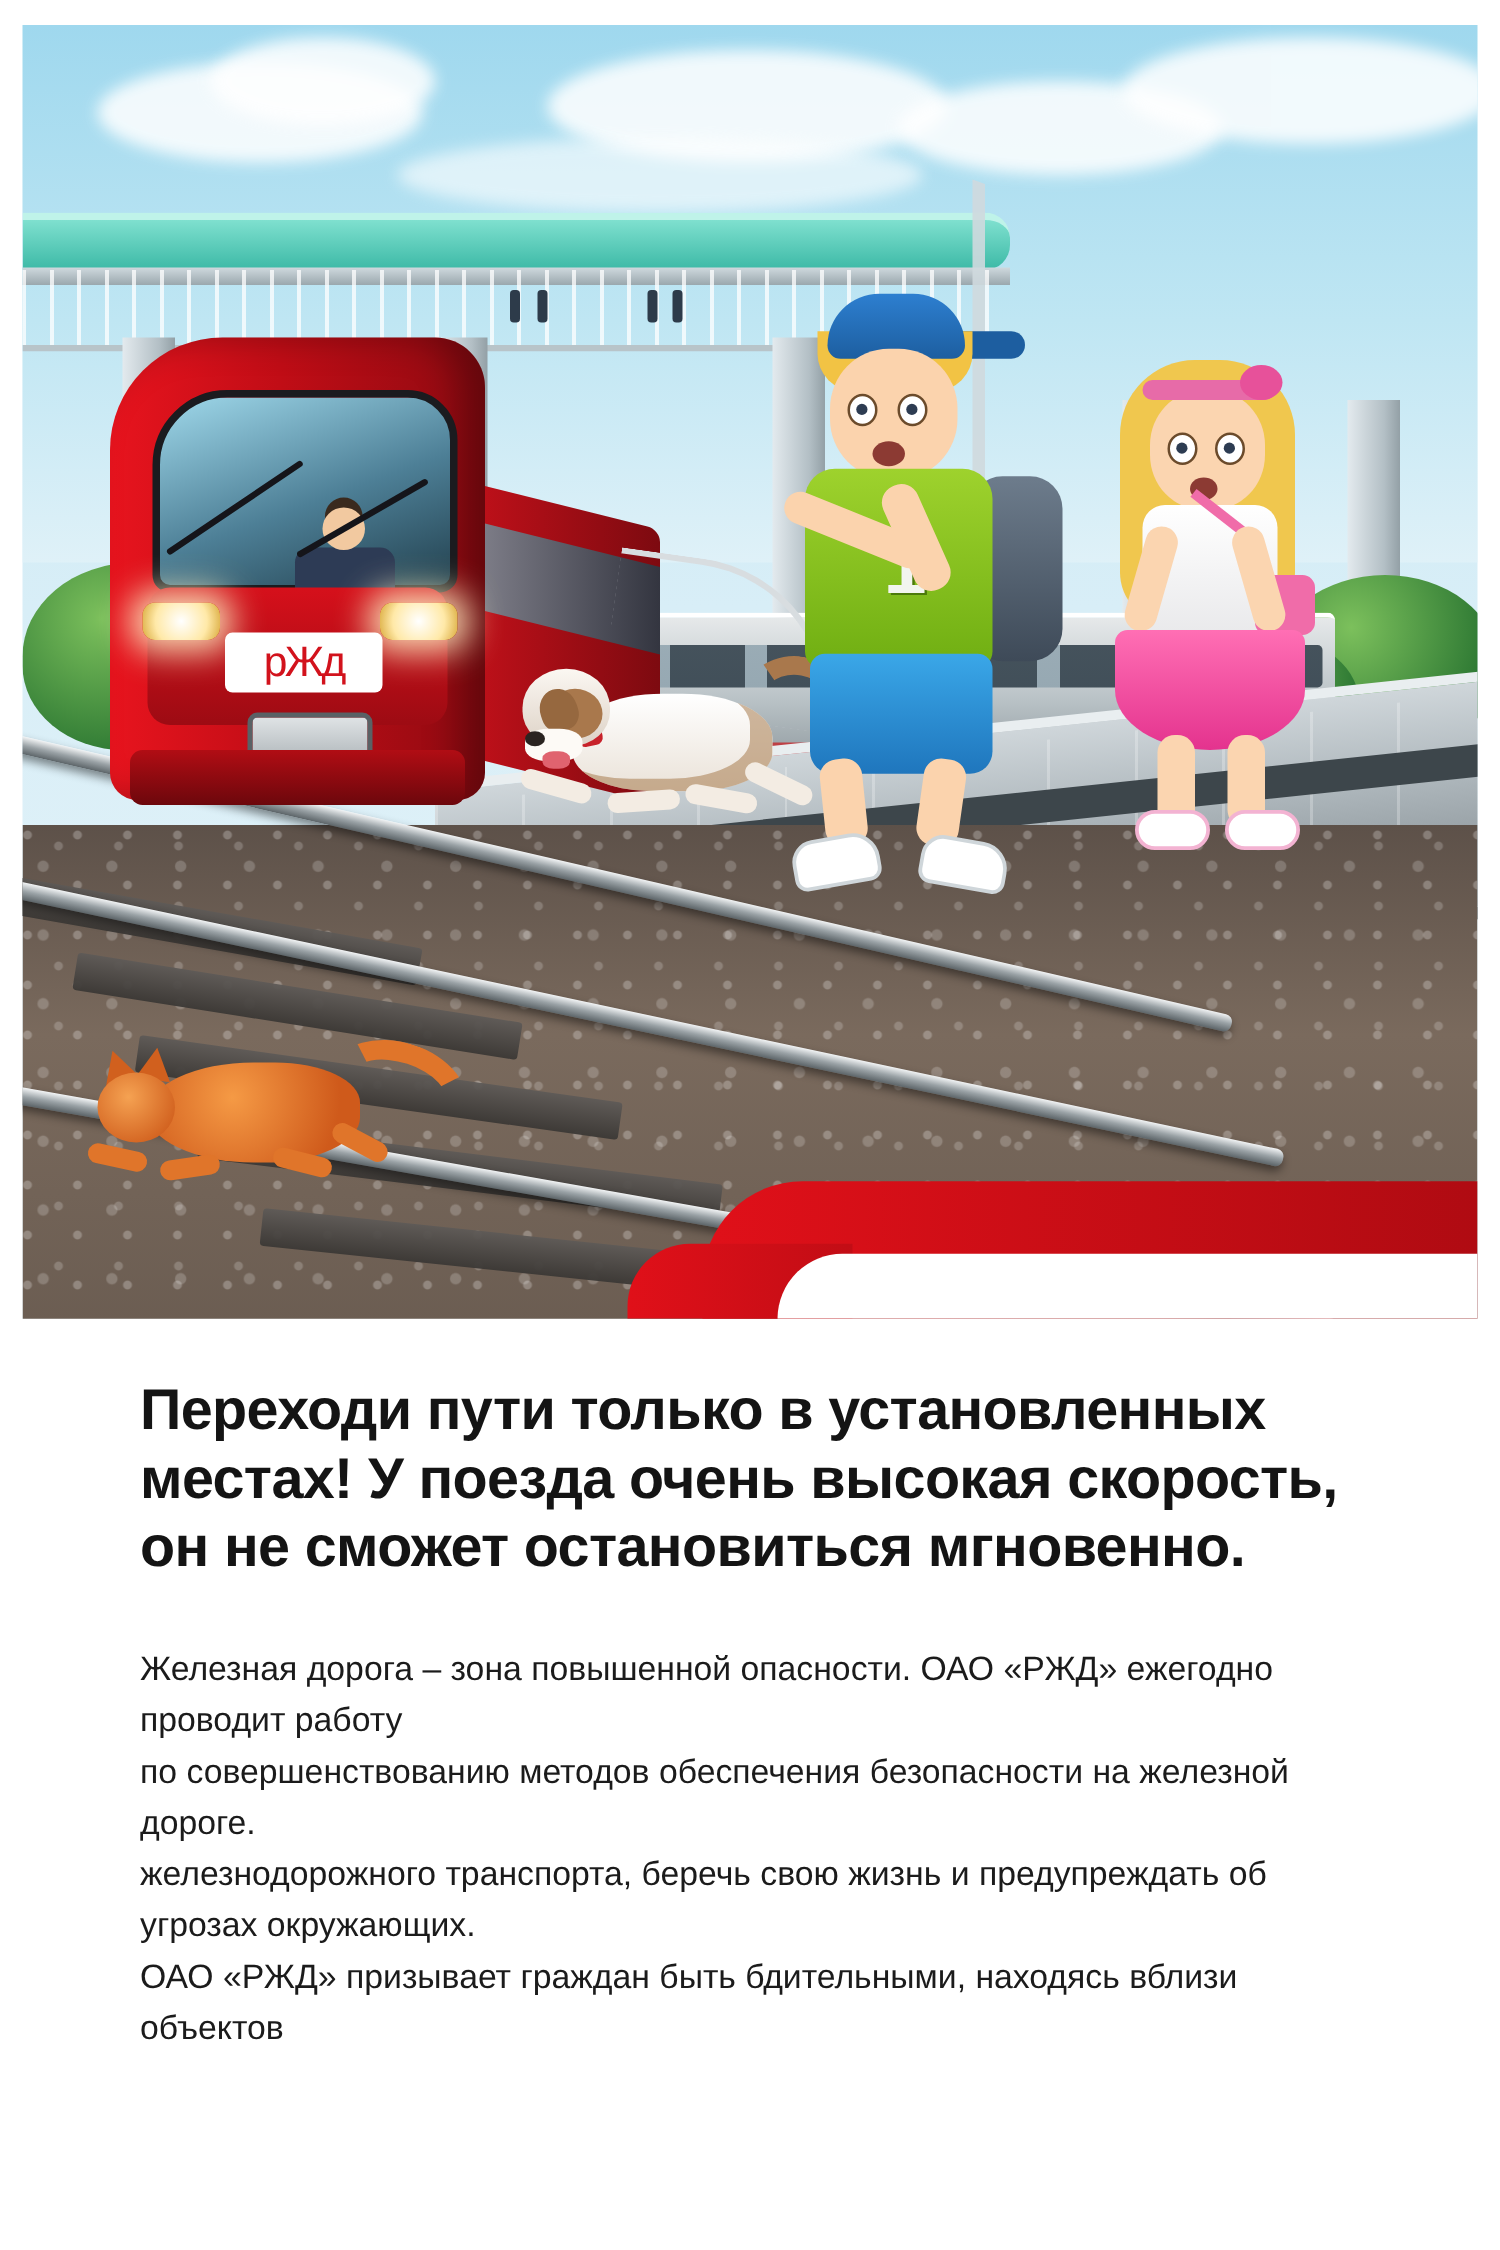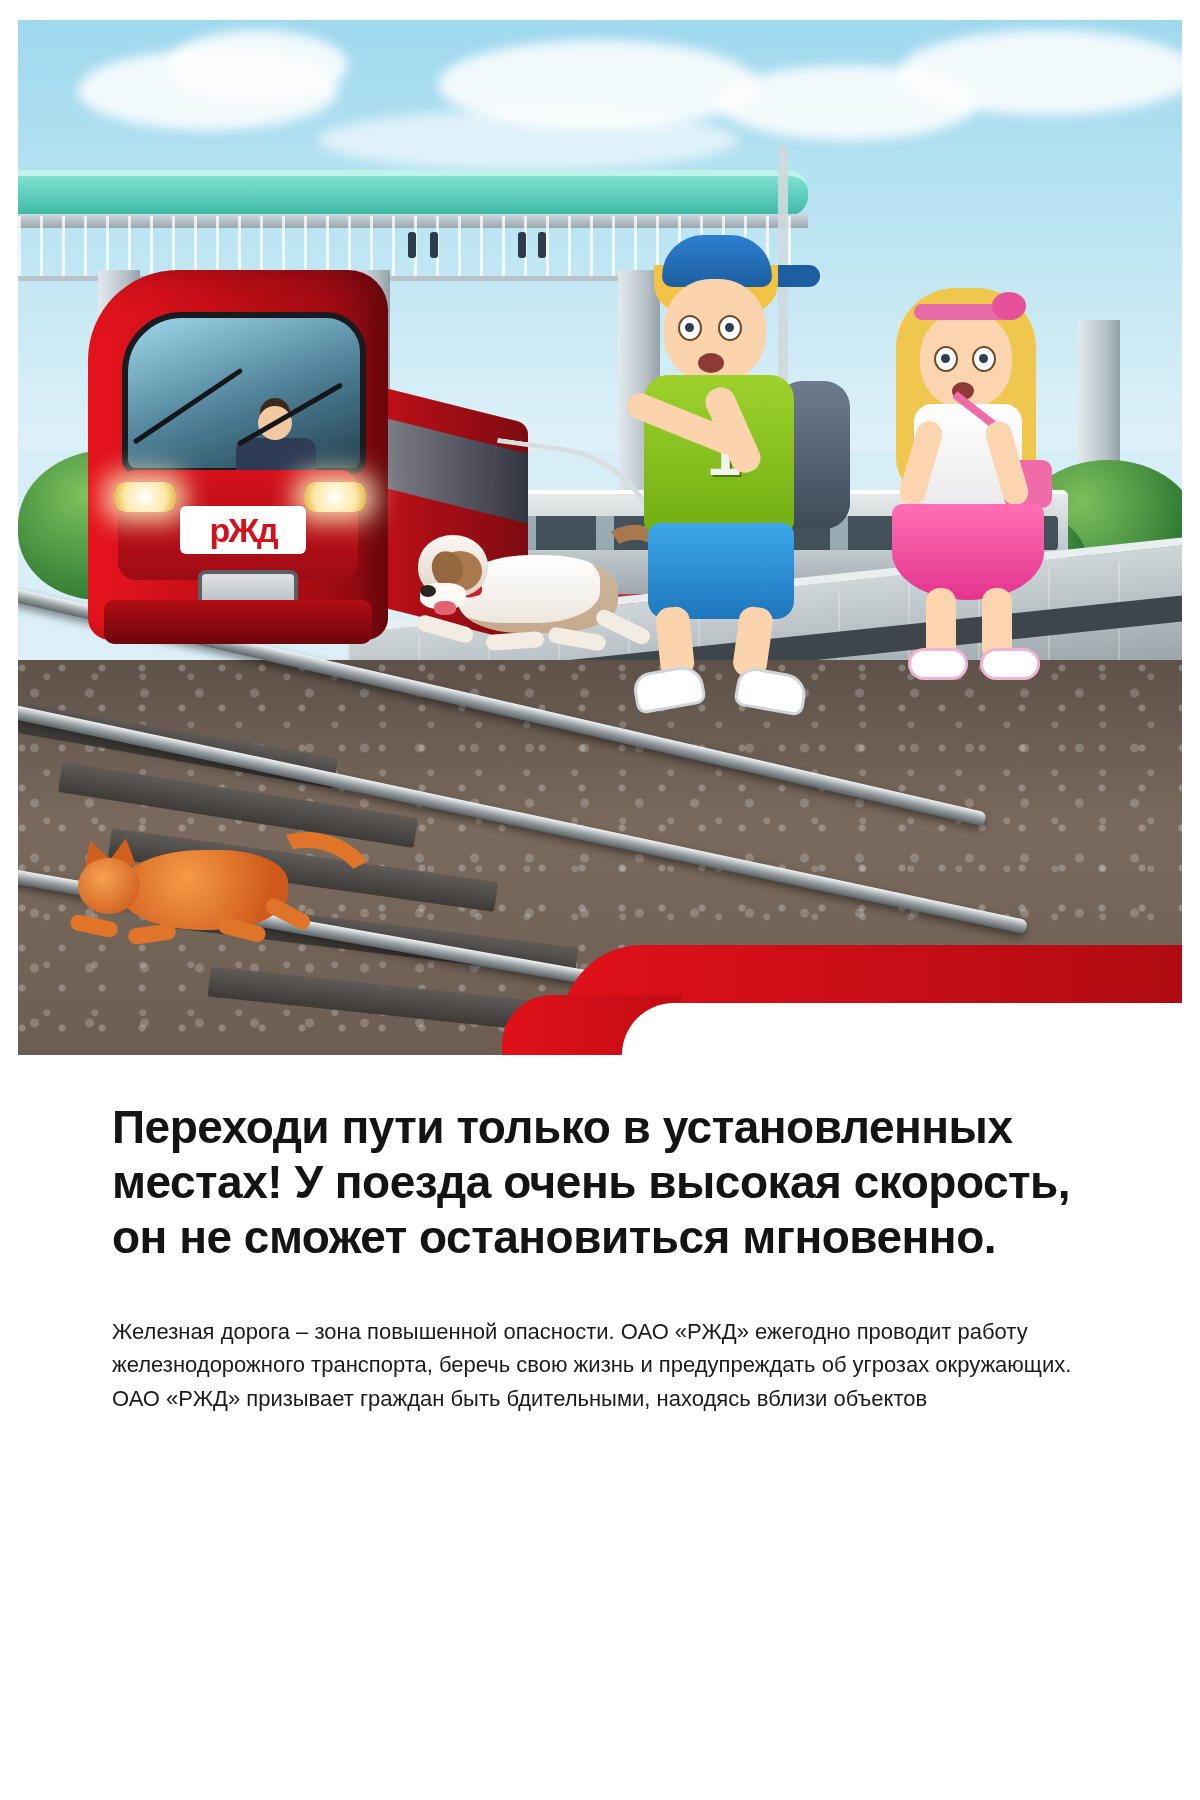--- a/index.html
+++ b/index.html
@@ -191,21 +191,21 @@
     box-shadow:0 0 26px 10px rgba(255,246,200,.85);
   }
   .hl-left{left:26px;}
   .hl-right{left:216px;}
   .rzd-badge{
     position:absolute;left:92px;top:236px;width:126px;height:48px;
     display:flex;align-items:center;justify-content:center;
     background:#ffffff;border-radius:6px;
   }
   .rzd-badge .mark{
-    color:#d2121c;font-weight:bold;font-size:34px;letter-spacing:-2px;
+    color:#d2121c;font-weight:normal;font-size:34px;letter-spacing:-2px;
     font-family:"Liberation Sans", sans-serif;
   }
   .coupler{
     position:absolute;left:110px;top:300px;width:92px;height:60px;
     background:linear-gradient(#dfe3e5,#8d969b);border-radius:8px;
     border:4px solid #5a6165;
   }
   .skirt{
     position:absolute;left:16px;top:330px;width:268px;height:44px;
     background:linear-gradient(#b10d14,#6c070c);border-radius:10px;
@@ -378,21 +378,21 @@
   }
 
   
   .headline{
     position:absolute;left:112px;top:1100px;width:980px;
     font-size:46px;line-height:1.20;font-weight:bold;color:#141414;
     letter-spacing:-0.5px;
   }
   .body-copy{
     position:absolute;left:112px;top:1315px;width:960px;
-    font-size:22px;line-height:1.52;color:#1b1b1b;
+    font-size:27px;line-height:1.52;color:#1b1b1b;
   }
   .body-copy p{margin:0;}
 
   .footer{
     position:absolute;left:0;top:1470px;width:1200px;height:120px;
   }
 </style>
 </head>
 <body>
 
@@ -544,20 +544,21 @@
 
     <div class="swoosh">
       <div class="swoosh-white"></div>
     </div>
   </div>
 
   <div class="headline">Переходи пути только в установленных местах! У поезда очень высокая скорость, он не сможет остановиться мгновенно.</div>
 
   <div class="body-copy">
     <p>Железная дорога – зона повышенной опасности. ОАО «РЖД» ежегодно проводит работу</p>
+    <p>по совершенствованию методов обеспечения безопасности на железной дороге.</p>
     <p>железнодорожного транспорта, беречь свою жизнь и предупреждать об угрозах окружающих.</p>
     <p>ОАО «РЖД» призывает граждан быть бдительными, находясь вблизи объектов</p>
   </div>
 
   <div class="footer">
     
     
   </div>
 
 </div>

